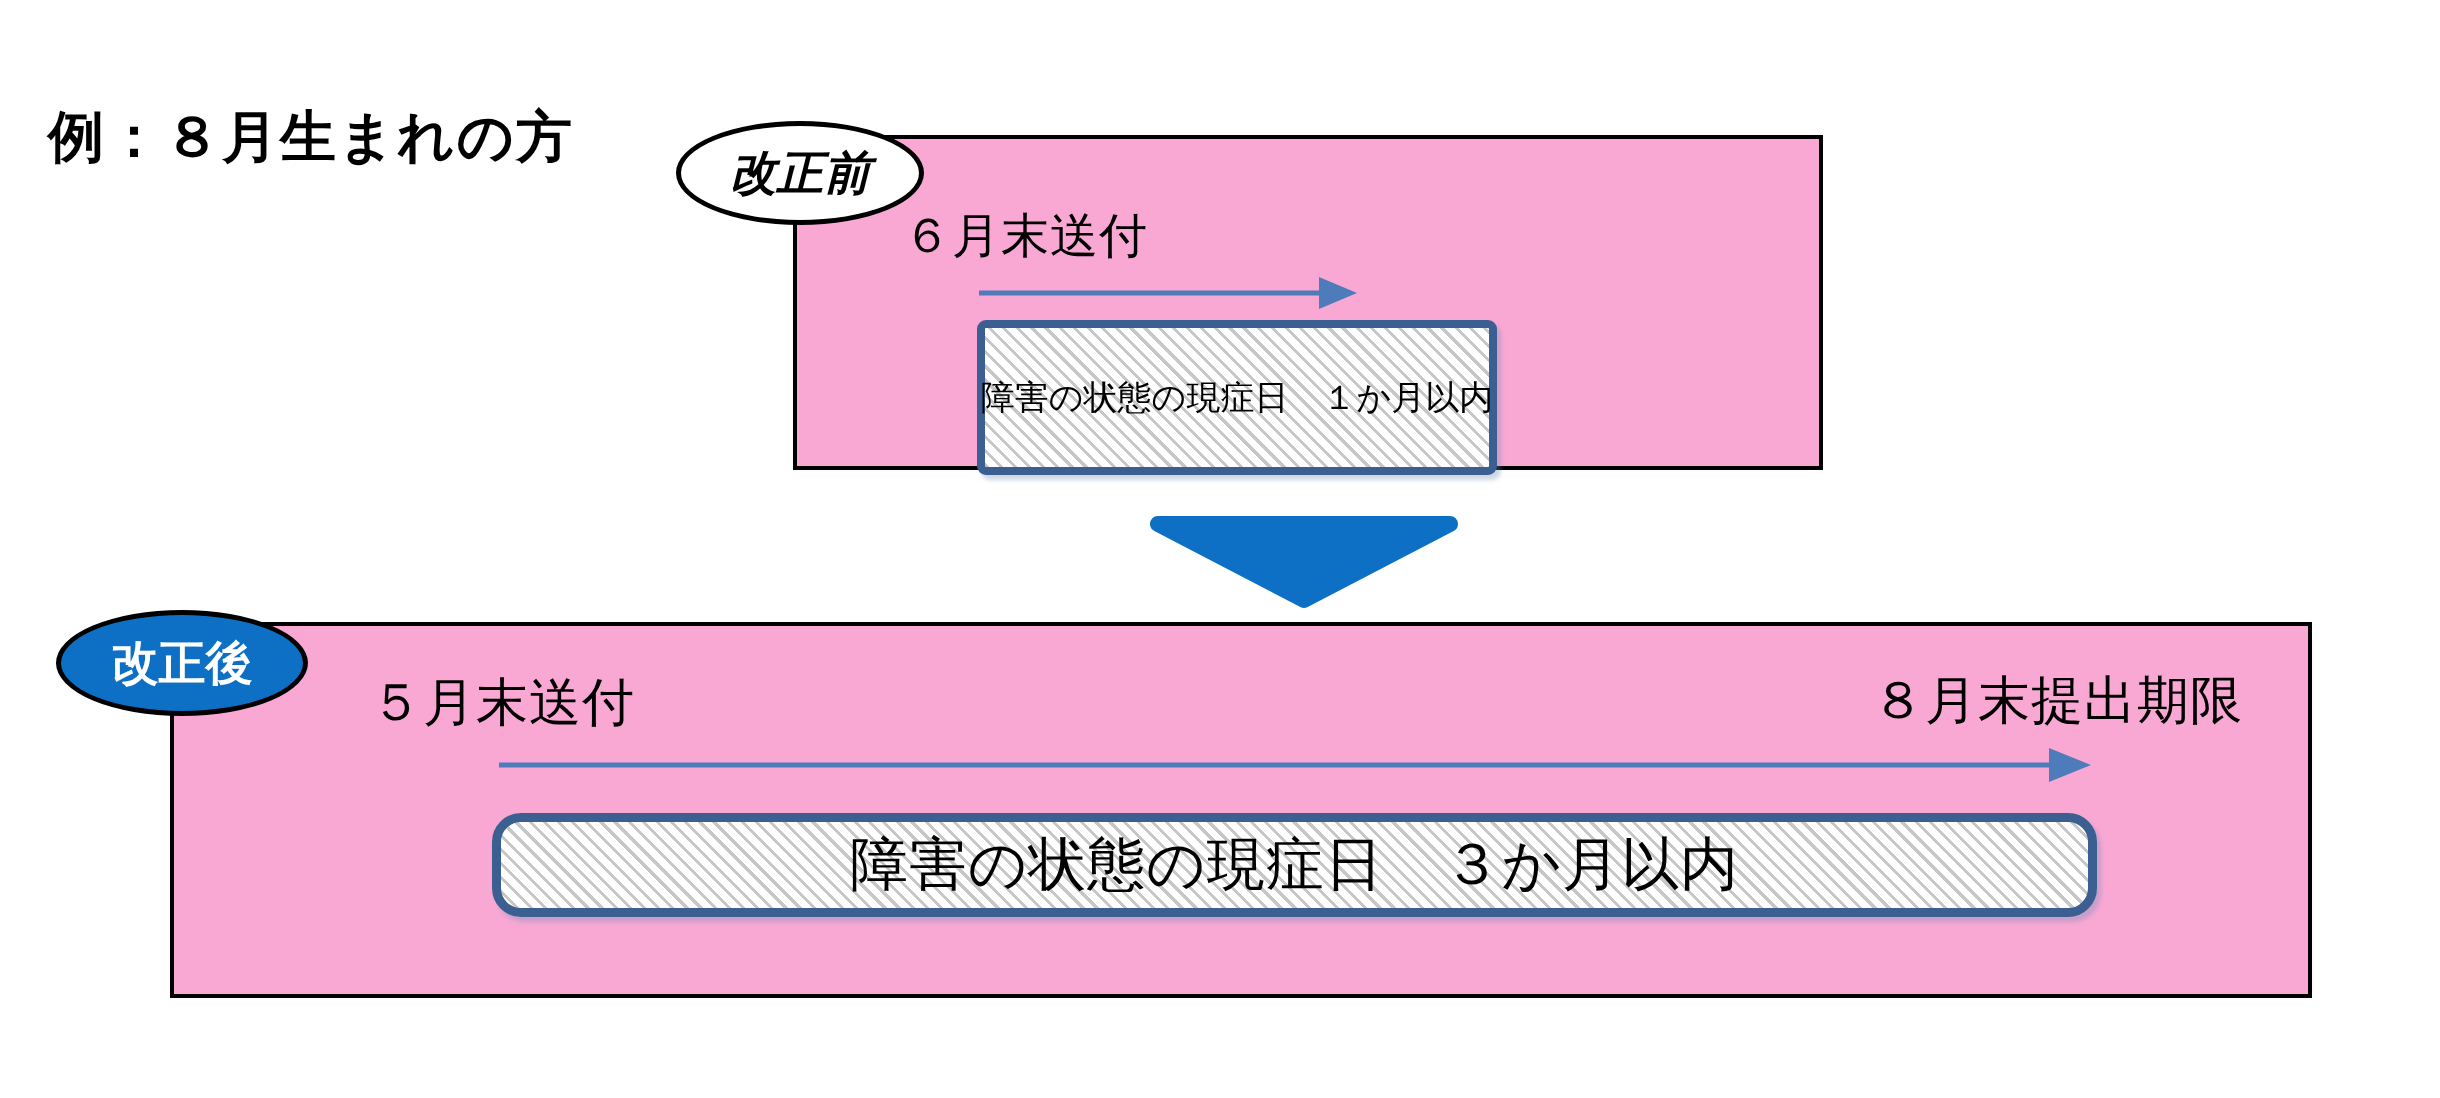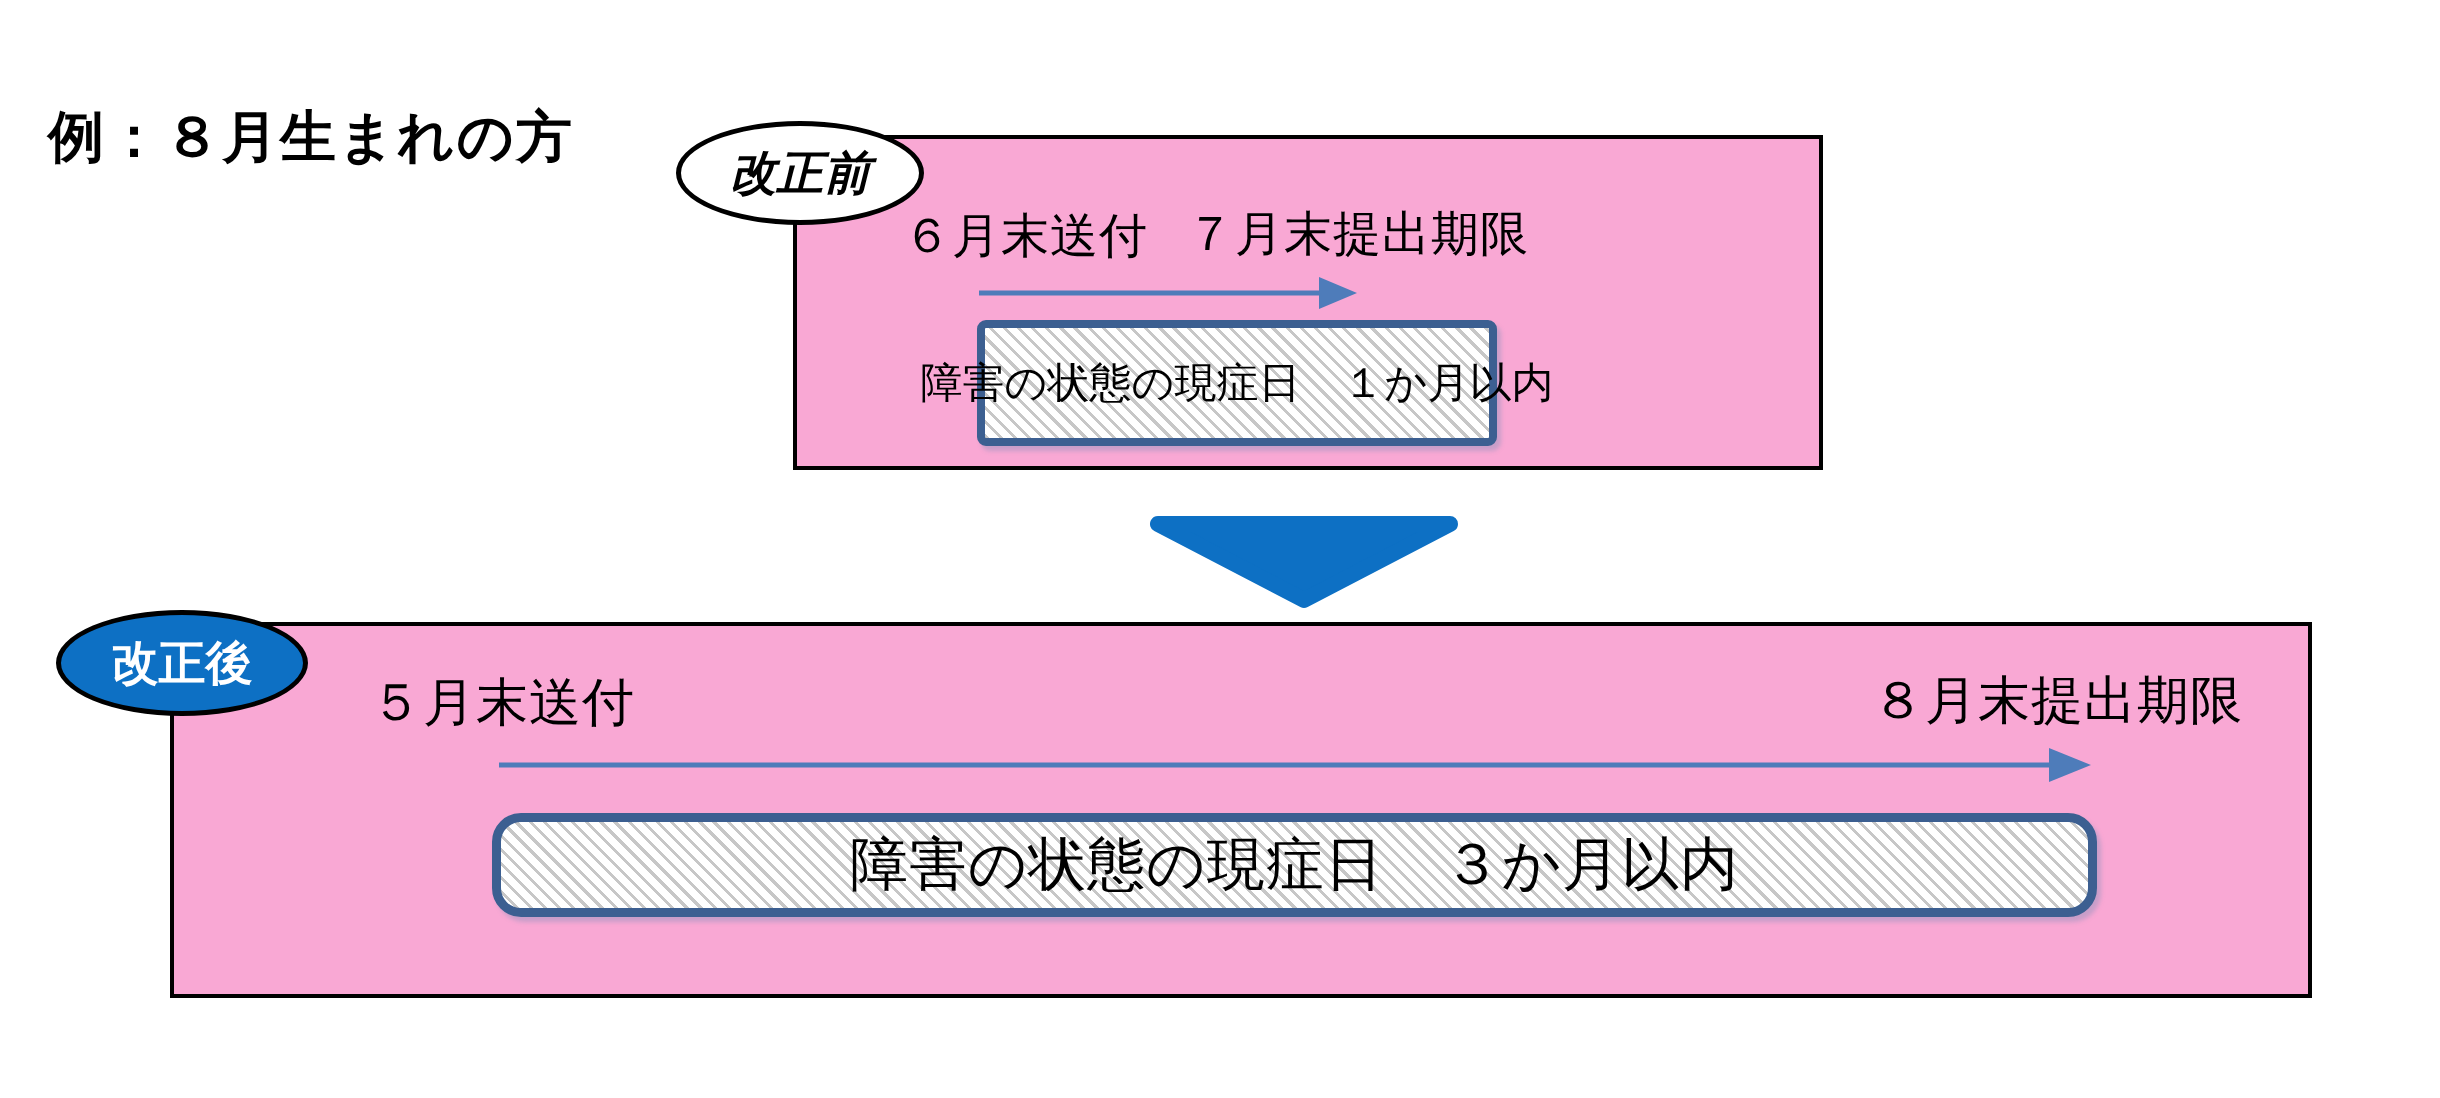--- a/index.html
+++ b/index.html
@@ -58,35 +58,34 @@
   .period-box{
     position:absolute;
     border:8px solid var(--frame-navy,#3c5f91);
     border-radius:9px;
     background-color:#ffffff;
     background-image:repeating-linear-gradient(45deg,#c7c7c7 0px,#c7c7c7 3px,transparent 3px,transparent 10px);
     box-shadow:4px 5px 4px rgba(110,140,180,0.35);
     display:flex;align-items:center;justify-content:center;
     white-space:nowrap;color:#000;
   }
-  .period-before{left:180px;top:181px;width:520px;height:126px;font-size:42px;}
+  .period-before{left:180px;top:181px;width:520px;height:155px;font-size:34px;}
   .period-after{left:318px;top:187px;width:1605px;height:104px;border-width:9px;font-size:58px;letter-spacing:1px;border-radius:29px;}
 
   .down-arrow{position:absolute;left:1146px;top:512px;z-index:4;}
 </style>
 </head>
 <body>
 
 <div class="canvas">
 
   <div class="title">例：８月生まれの方</div>
 
   <section class="panel panel-before">
     <div class="time-label" style="left:106px;top:65px;">６月末送付</div>
-    <div class="time-label" style="left:389px;top:63px;">７月末提出期限</div>
 
     <svg class="arrow-svg" style="left:178px;top:134px;" width="400" height="40" viewBox="0 0 400 40" aria-hidden="true">
       <line x1="4" y1="20" x2="344" y2="20" stroke="var(--arrow-blue,#4e7cba)" stroke-width="5"></line>
       <polygon points="344,4 344,36 382,20" fill="var(--arrow-blue,#4e7cba)"></polygon>
     </svg>
 
     <div class="period-box period-before">
       <span>障害の状態の現症日　１か月以内</span>
     </div>
   </section>

